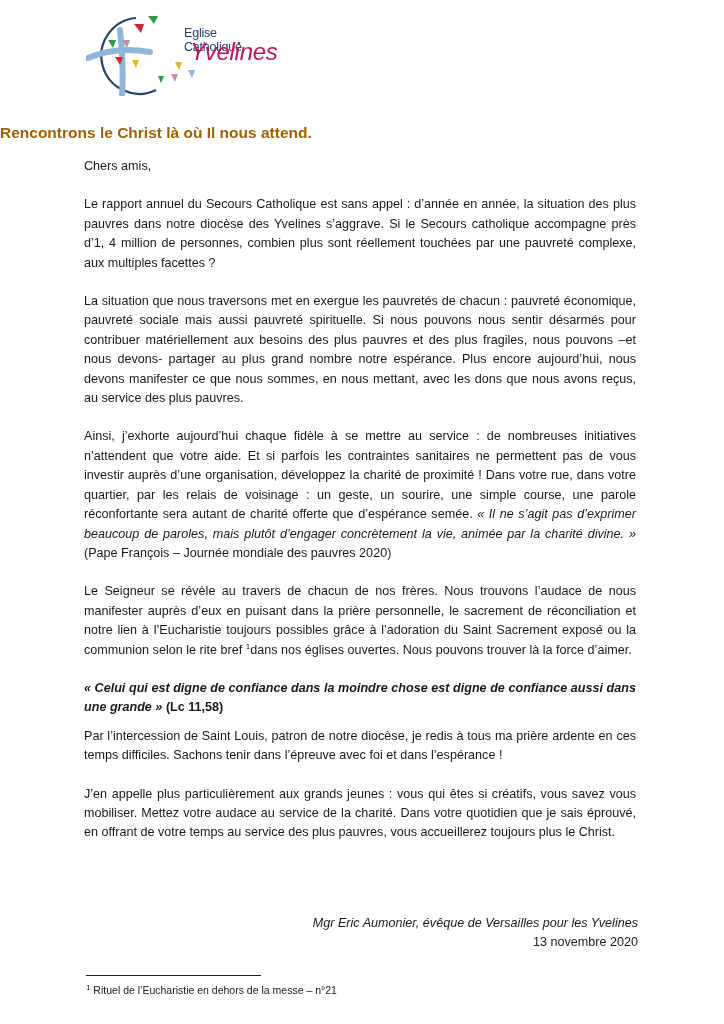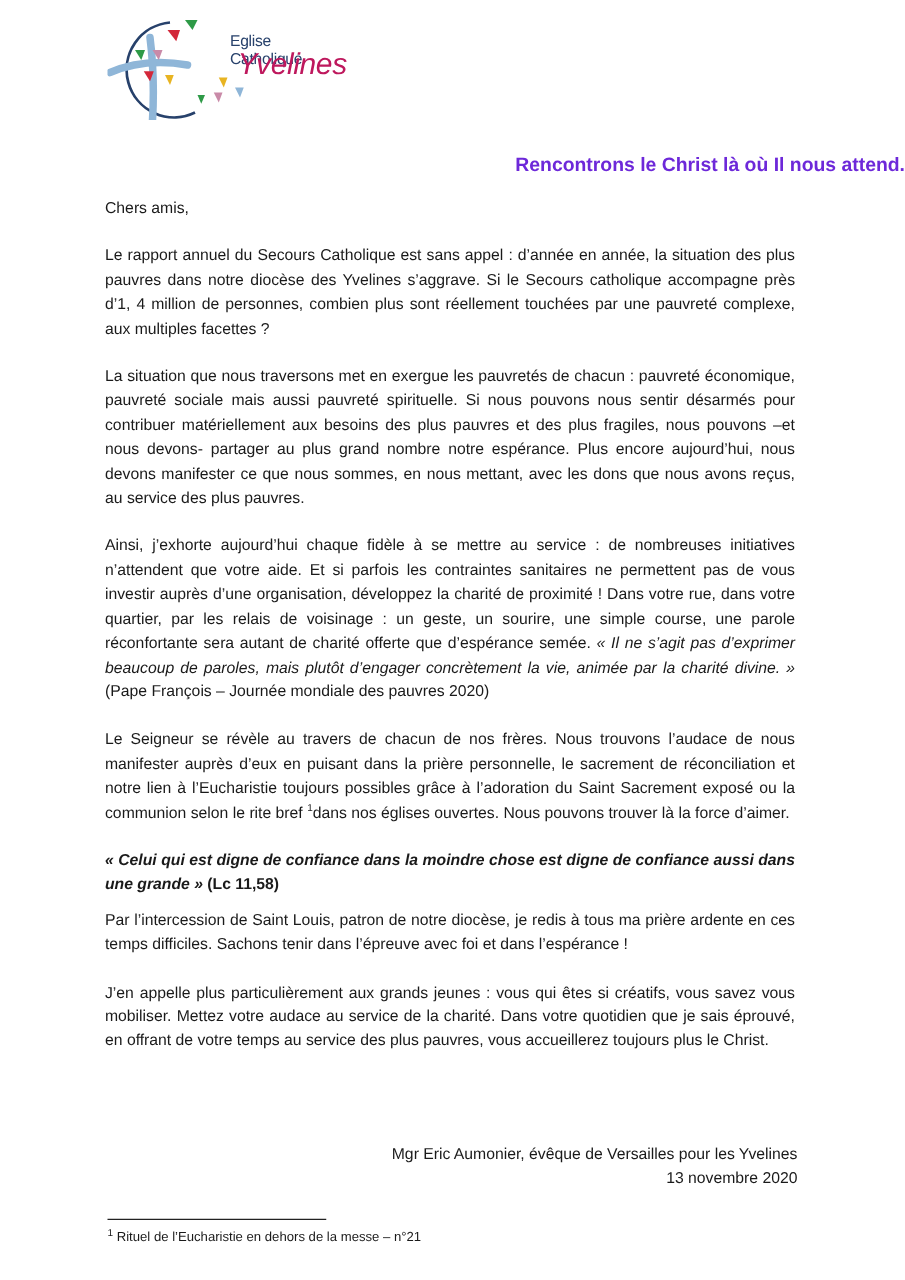--- a/index.html
+++ b/index.html
@@ -12,35 +12,35 @@
   .logo-text-1 {
     position: absolute; left: 98px; top: 14px; font-size: 12.5px; color: #27416b;
     letter-spacing: -0.2px;
   }
   .logo-text-2 {
     position: absolute; left: 104px; top: 26px; font-size: 24px; color: #be185d;
     letter-spacing: -0.3px;
     font-style: italic;
   }
   .title {
-    position: absolute; left: 0; right: 0; top: 124px; text-align: right;
-    font-weight: bold; font-size: 15.5px; color: #6d28d9;
+    position: absolute; left: 0; right: 0; top: 124px; text-align: left;
+    font-weight: bold; font-size: 15.5px; color: #a16207;
   }
   .page-body {
     position: absolute; left: 84px; width: 552px; top: 157px;
     font-size: 12.6px; line-height: 19.4px; text-align: justify;
   }
   .p { margin: 0 0 19px 0; }
   .h { font-weight: bold; margin: 0 0 7px 0; }
   .quote-head { font-weight: bold; margin: 0 0 9px 0; }
   .signature {
     position: absolute; right: 86px; top: 914px; text-align: right;
     font-size: 12.6px; line-height: 19.4px;
   }
-  .signature .it { }
+  .signature .it { font-style: italic; }
   .fn-rule {
     position: absolute; left: 86px; top: 975px; width: 175px; height: 0;
     border-top: 1px solid #222;
   }
   .footnote {
     position: absolute; left: 86px; top: 984px; font-size: 10.5px; color: #1a1a1a;
   }
   sup { font-size: 8px; vertical-align: super; line-height: 0; }
   i { font-style: italic; }
 </style>

